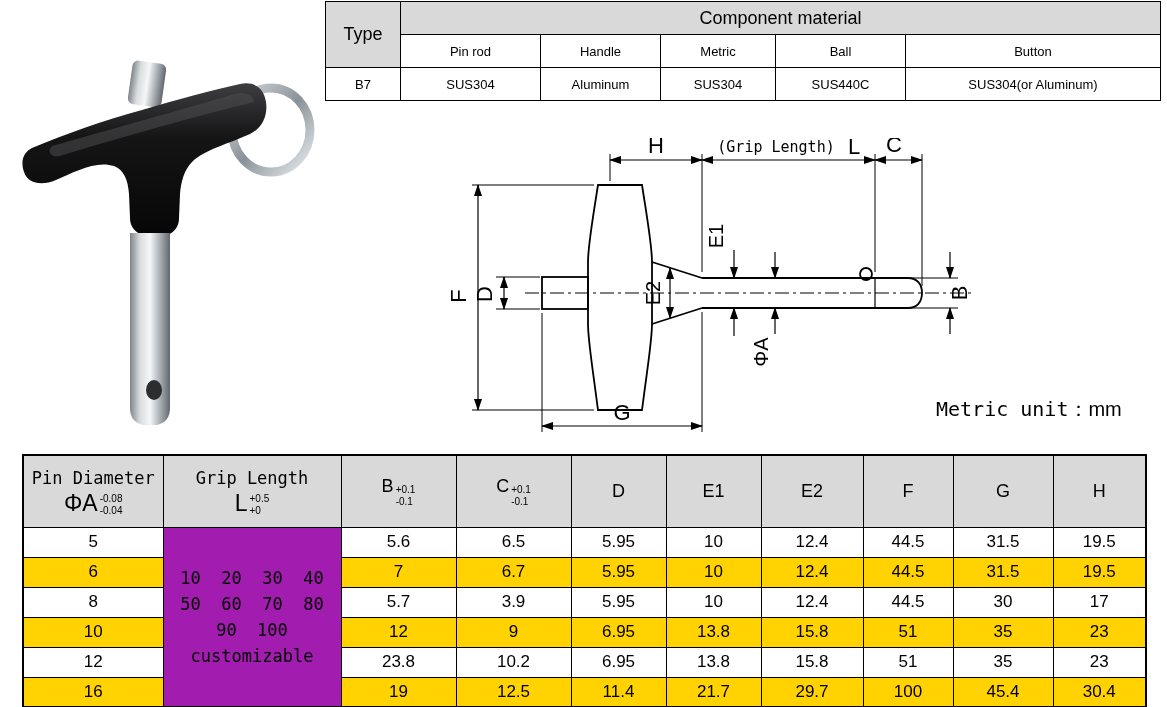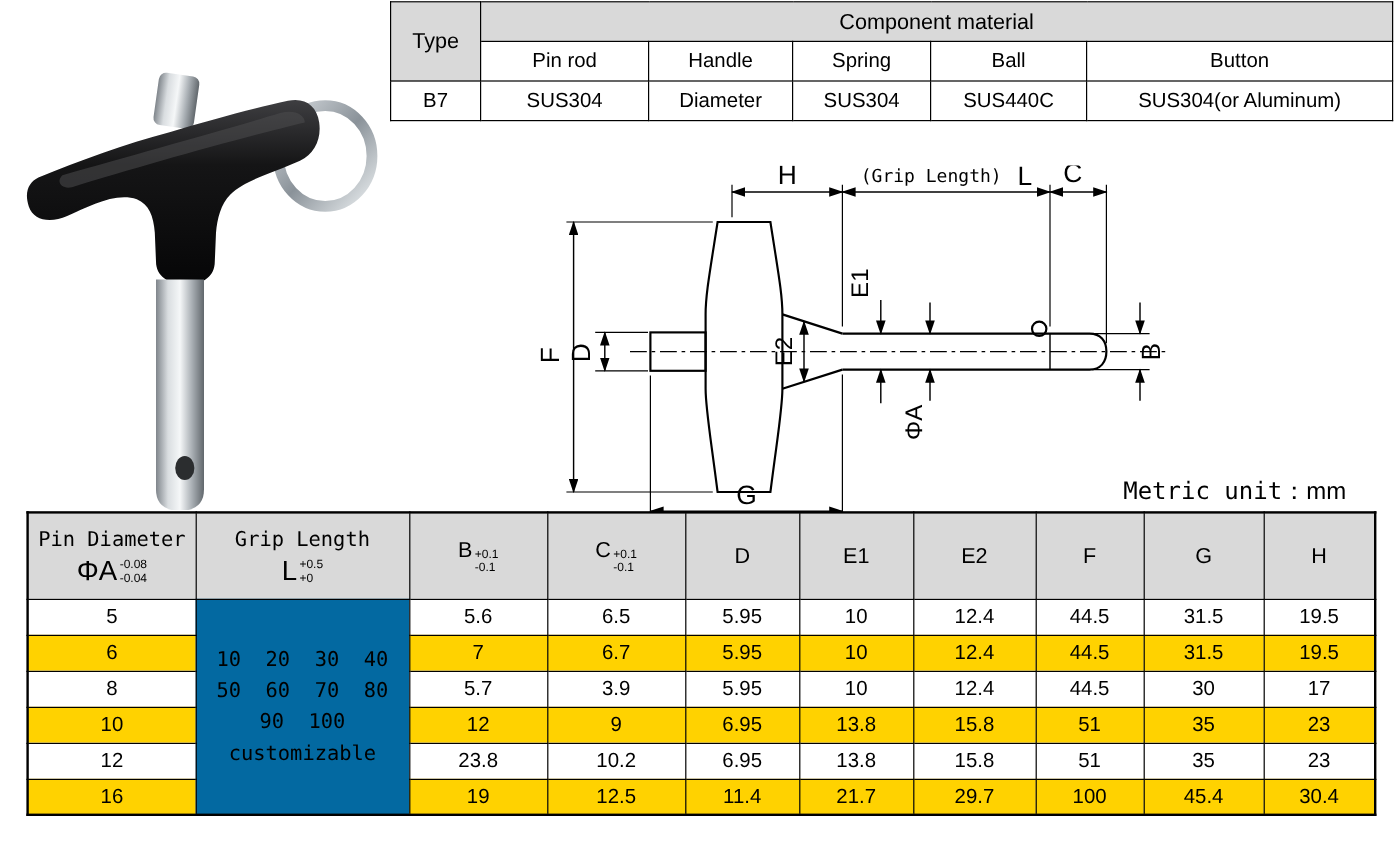--- a/index.html
+++ b/index.html
@@ -5,39 +5,39 @@
   *{box-sizing:border-box;margin:0;padding:0}
   html,body{width:1167px;height:707px}
   body{position:relative;background:#fff;color:#000;font-family:"Liberation Sans",sans-serif;overflow:hidden}
   .mono{font-family:"DejaVu Sans Mono",monospace}
 
   table{border-collapse:collapse}
 
   
   .mat-table{position:absolute;left:325px;top:1px;width:836px;table-layout:fixed}
   .mat-table td{border:1px solid #000;background:#fff;text-align:center;vertical-align:middle;
-                font-size:17px;height:33px;padding:0 2px}
+                font-size:13px;height:33px;padding:0 2px}
   .mat-table td.gray{background:var(--head-bg,#d9d9d9);font-size:18px}
 
   
   .drawing{position:absolute;left:430px;top:138px;width:590px;height:300px}
   .metric-note{position:absolute;left:936px;top:396px;white-space:nowrap}
   .metric-note .mono{font-size:20px}
   .metric-note .metric-mm{font-size:20px;margin-left:0}
 
   
   .photo{position:absolute;left:8px;top:50px;width:315px;height:390px}
 
   
-  .dim-table{position:absolute;left:22px;top:426px;width:1123px;table-layout:fixed;border:2px solid #000}
+  .dim-table{position:absolute;left:22px;top:454px;width:1123px;table-layout:fixed;border:2px solid #000}
   .dim-table th,.dim-table td{border:1px solid #000;text-align:center;vertical-align:middle}
   .dim-table th{background:var(--head-bg,#d9d9d9);height:72px;font-weight:normal;font-size:18px;padding:0}
   .dim-table td{height:30px;font-size:17px;background:#fff;padding:0}
   .dim-table tr.hl td{background:var(--hl,#ffd200)}
-  .dim-table td.grip{background:#0369a1;vertical-align:middle}
+  .dim-table td.grip{background:#a21caf;vertical-align:middle}
   .hd-title{font-size:17px;line-height:1.35}
   .hd-sym{display:flex;align-items:center;justify-content:center;margin-top:2px}
   .sym{font-size:23px;line-height:1}
   .symB{font-size:18px;line-height:1}
   .tol{display:inline-flex;flex-direction:column;font-size:10px;line-height:1.15;text-align:left;
        margin-left:2px;transform:translateY(1px)}
   .grip-line{font-family:"DejaVu Sans Mono",monospace;font-size:17px;line-height:26px;white-space:pre}
 </style>
 </head>
 <body>
@@ -90,28 +90,28 @@
       <col>
   </colgroup>
   <tbody>
       <tr>
     <td rowspan="2" class="gray">Type</td>
     <td colspan="5" class="gray">Component material</td>
   </tr>
   <tr>
     <td>Pin rod</td>
     <td>Handle</td>
-    <td>Spring</td>
+    <td>Metric</td>
     <td>Ball</td>
     <td>Button</td>
   </tr>
   <tr>
     <td>B7</td>
     <td>SUS304</td>
-    <td>Diameter</td>
+    <td>Aluminum</td>
     <td>SUS304</td>
     <td>SUS440C</td>
     <td>SUS304(or Aluminum)</td>
   </tr>
 </tbody>
   </table>
 
 <div class="drawing">
   <svg width="590" height="300" viewBox="0 0 590 300">
     <defs>

